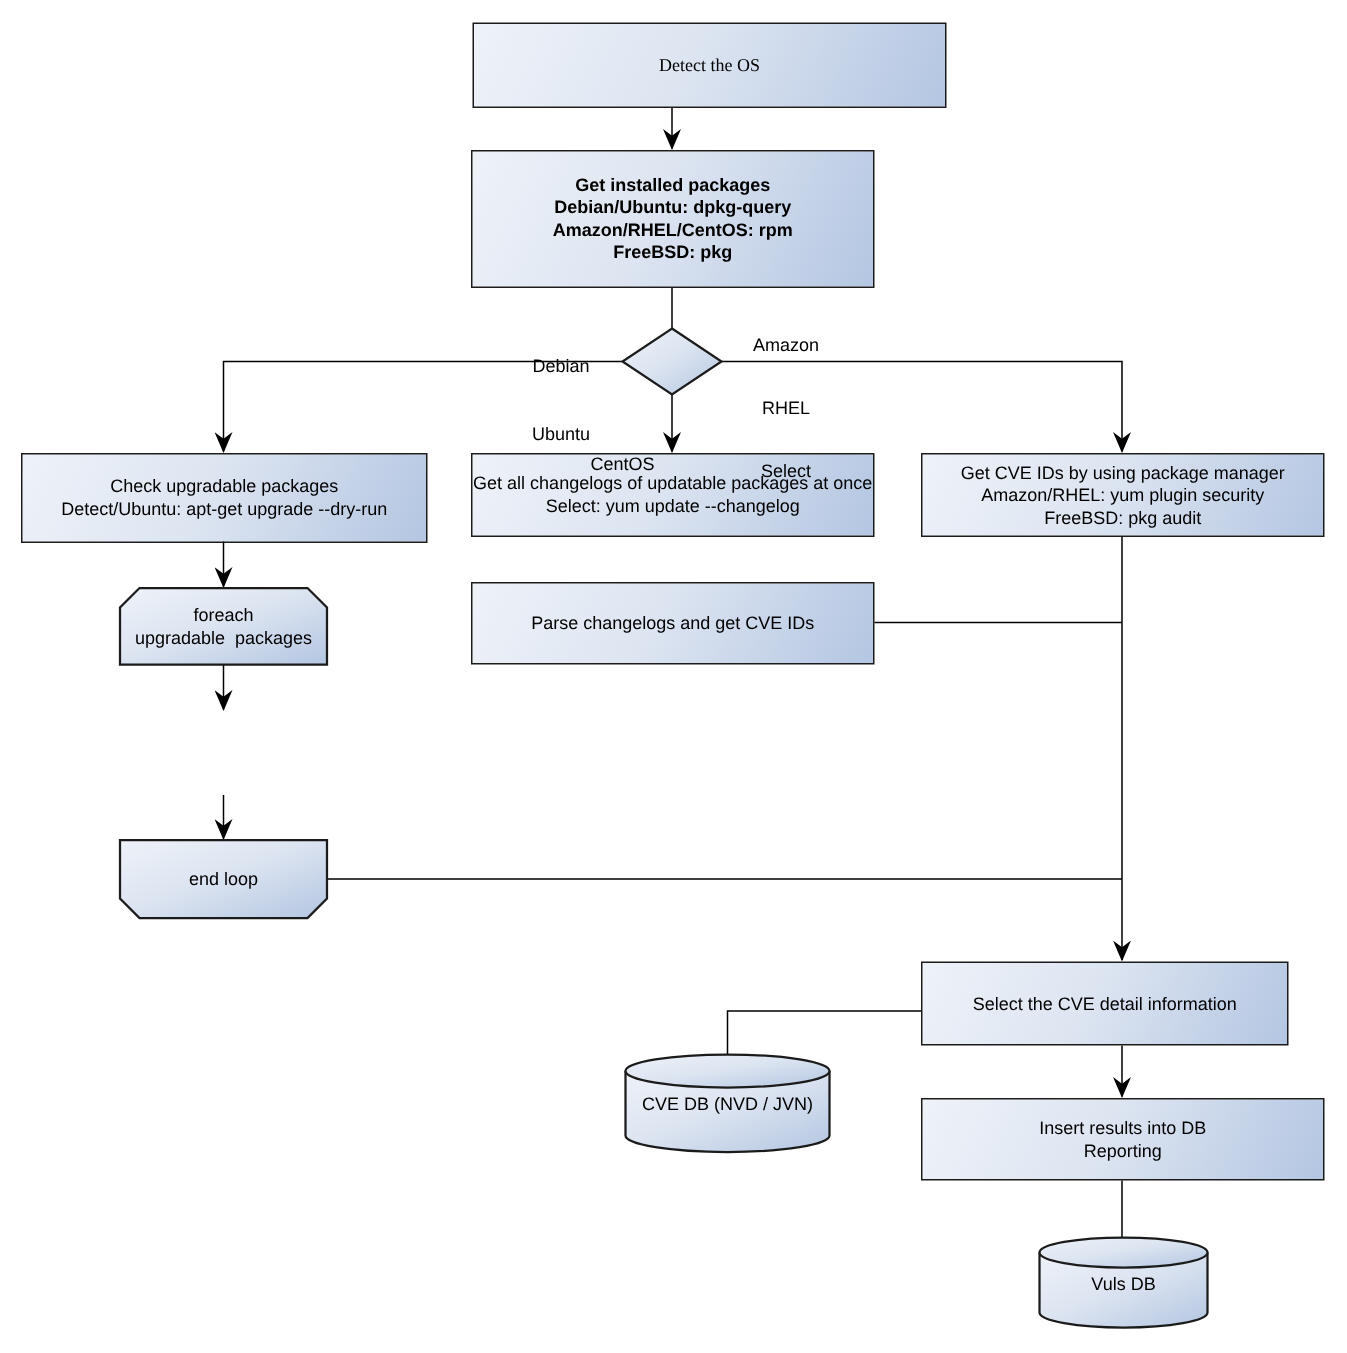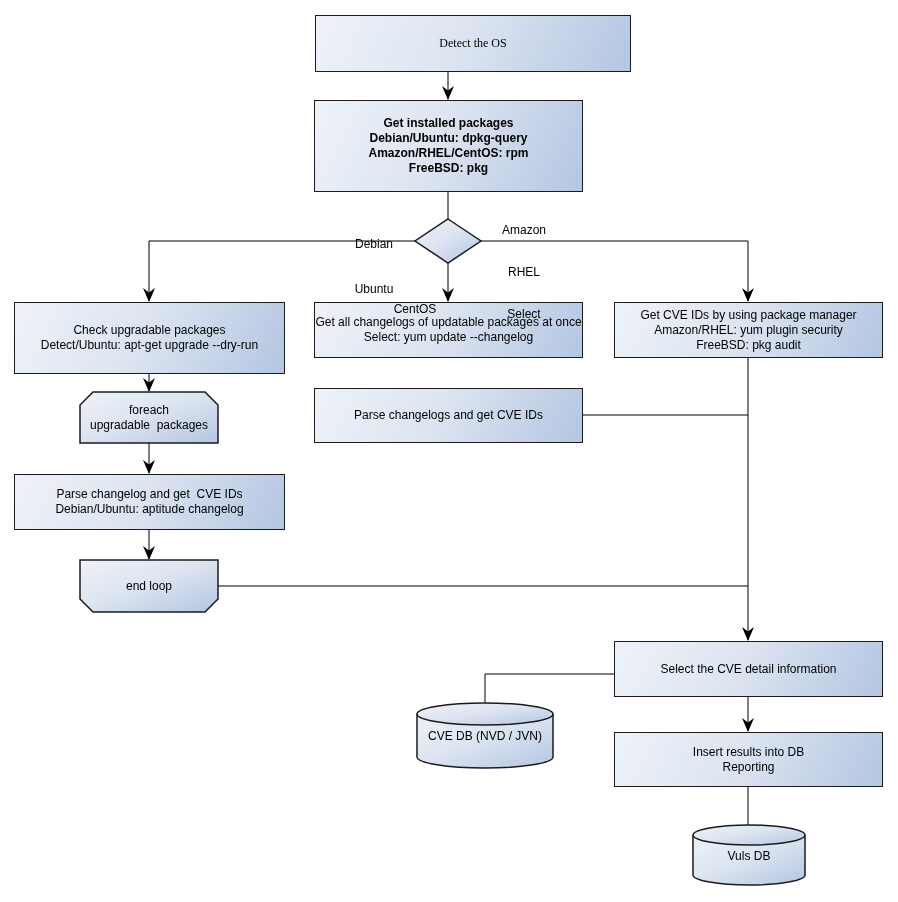--- a/index.html
+++ b/index.html
@@ -107,46 +107,42 @@
     <div class="line">Detect the OS</div>
   </div>
 
   <div class="node" style="left:314px; top:100px; width:269px; height:92px;font-weight:bold;">
     <div class="line">Get installed packages</div>
     <div class="line">Debian/Ubuntu: dpkg-query</div>
     <div class="line">Amazon/RHEL/CentOS: rpm</div>
     <div class="line">FreeBSD: pkg</div>
   </div>
 
-  <div class="node" style="left:14px; top:302px; width:271px; height:72px;">
+  <div class="node" style="left:14px; top:302px; width:271px; height:60px;">
     <div class="line">Check upgradable packages</div>
     <div class="line">Detect/Ubuntu: apt-get upgrade --dry-run</div>
   </div>
 
-  <div class="node" style="left:14px; top:474px; width:271px; height:56px;">
-    <div class="line">Parse changelog and get  CVE IDs</div>
-    <div class="line">Debian/Ubuntu: aptitude changelog</div>
-  </div>
 
   <div class="node" style="left:314px; top:302px; width:269px; height:56px;">
     <div class="line">Get all changelogs of updatable packages at once</div>
     <div class="line">Select: yum update --changelog</div>
   </div>
 
   <div class="node" style="left:314px; top:388px; width:269px; height:55px;">
     <div class="line">Parse changelogs and get CVE IDs</div>
   </div>
 
   <div class="node" style="left:614px; top:302px; width:269px; height:56px;">
     <div class="line">Get CVE IDs by using package manager</div>
     <div class="line">Amazon/RHEL: yum plugin security</div>
     <div class="line">FreeBSD: pkg audit</div>
   </div>
 
-  <div class="node" style="left:614px; top:641px; width:269px; height:56px;">
+  <div class="node" style="left:614px; top:641px; width:245px; height:56px;">
     <div class="line">Select the CVE detail information</div>
   </div>
 
   <div class="node" style="left:614px; top:732px; width:269px; height:55px;">
     <div class="line">Insert results into DB</div>
     <div class="line">Reporting</div>
   </div>
 
   <div class="overlay" style="left:80px; top:392px; width:138px; height:51px;">
     <div class="line">foreach</div>

